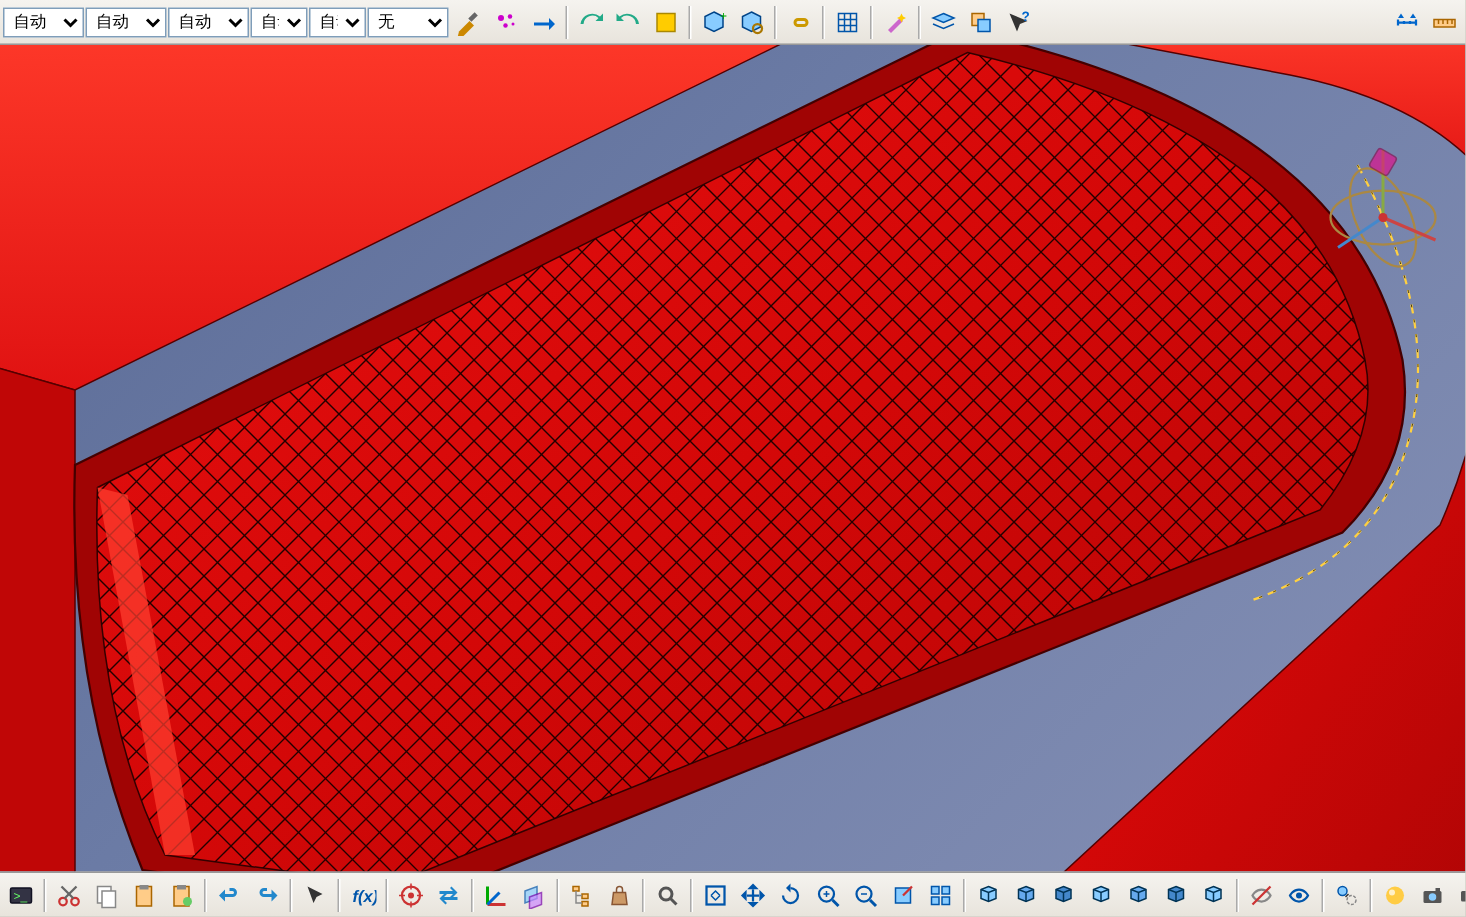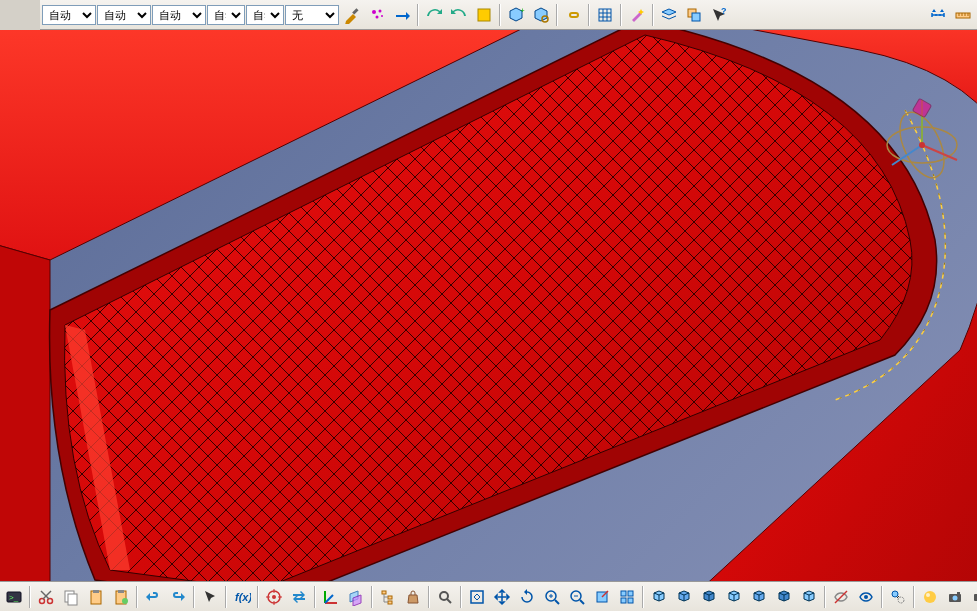--- a/index.html
+++ b/index.html
@@ -1,18 +1,18 @@
 <!DOCTYPE html>
 <html><head>
 <meta charset="utf-8">
 <style>
 * { margin: 0; padding: 0; box-sizing: border-box; }
 body { width: 977px; height: 611px; font-family: "Microsoft YaHei", Arial, sans-serif; font-size: 11px; background: #d4d0c8; overflow: hidden; position: relative; }
 
-.top-toolbar { height: 30px; background: linear-gradient(#f5f3ef, #e8e4dc); border-bottom: 1px solid #999; display: flex; align-items: center; padding: 0 2px; gap: 1px; margin-left: 40px; }
+.top-toolbar { height: 30px; background: linear-gradient(#f5f3ef, #e8e4dc); border-bottom: 1px solid #999; display: flex; align-items: center; padding: 0 2px; gap: 1px; }
 .bottom-toolbar { position: absolute; bottom: 0; left: 0; right: 0; height: 30px; background: linear-gradient(#f5f3ef, #e8e4dc); border-top: 1px solid #999; display: flex; align-items: center; padding: 0 2px; gap: 1px; }
 
 .dropdown { height: 20px; background: #fff; border: 1px solid #7f9db9; font-size: 11px; padding: 0 2px; cursor: pointer; }
 .dd1 { width: 54px; } .dd2 { width: 54px; } .dd3 { width: 54px; } .dd4 { width: 38px; } .dd5 { width: 38px; } .dd6 { width: 54px; }
 
 .tbutton { width: 24px; height: 24px; display: flex; align-items: center; justify-content: center; cursor: pointer; border: 1px solid transparent; border-radius: 2px; }
 .tsep { width: 2px; height: 22px; border-left: 1px solid #aaa; border-right: 1px solid #fff; margin: 0 2px; }
 
 .viewport { position: absolute; top: 30px; left: 0; right: 0; bottom: 30px; background: linear-gradient(135deg, #5a6a95 0%, #6b7ba5 40%, #8590b5 100%); overflow: hidden; }
 

